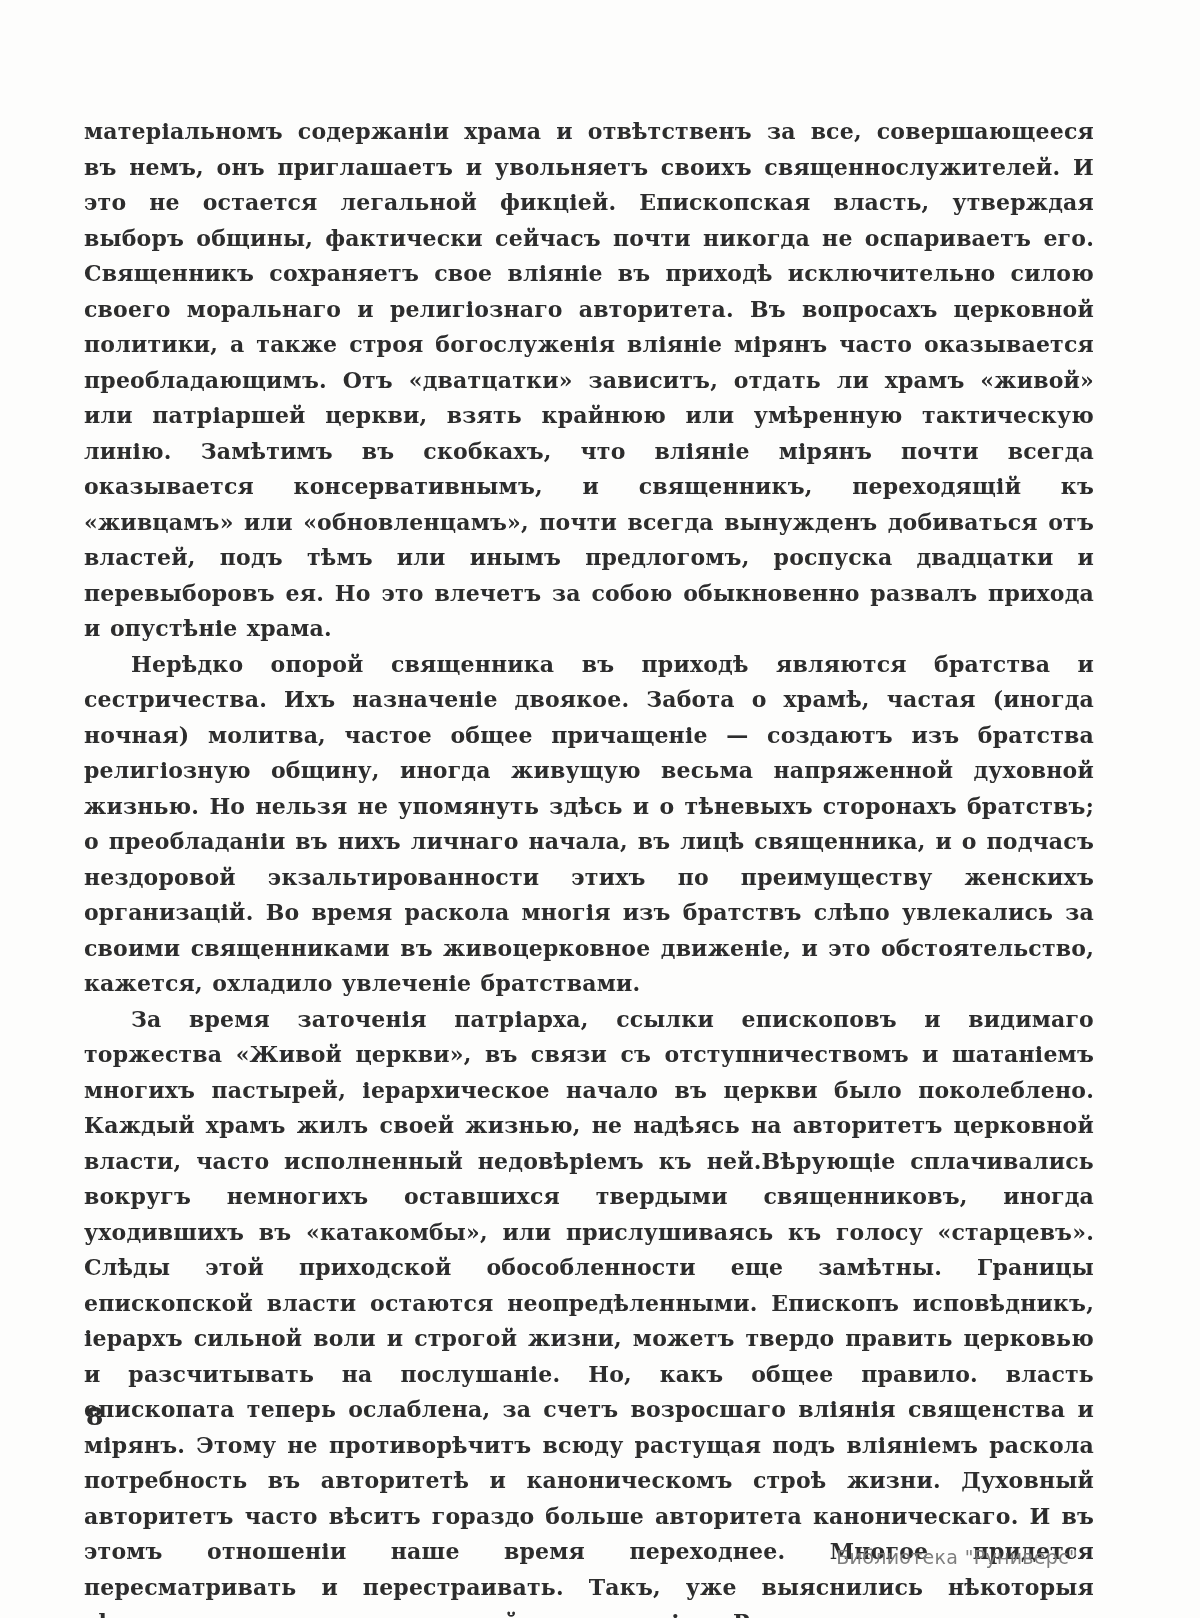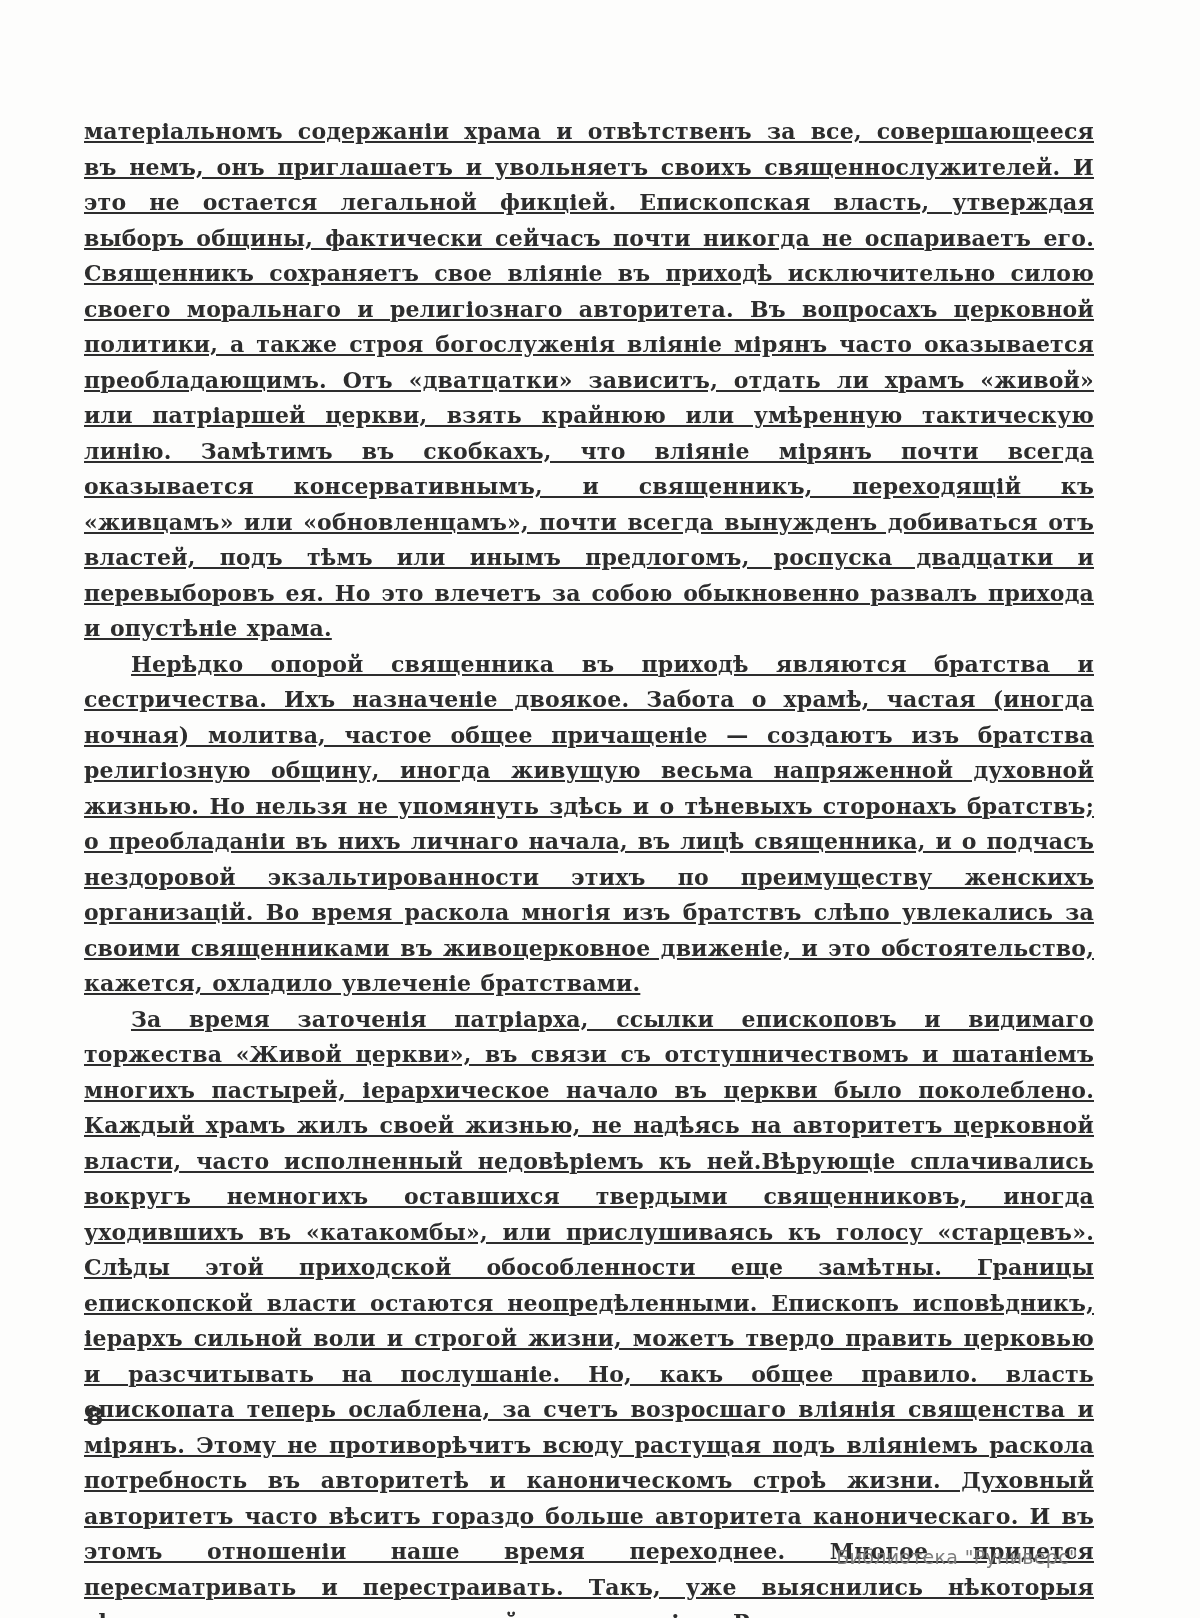--- a/index.html
+++ b/index.html
@@ -25,21 +25,20 @@
     font-size: 22px;
     line-height: 35.5px;
     font-weight: bold;
     text-align: justify;
     letter-spacing: 0.2px;
     word-spacing: 1.5px;
   }
   .text-block p {
     margin: 0;
     padding: 0;
-    text-decoration: underline;
   }
   .text-block p.indent {
     text-indent: 47px;
   }
   .page-number {
     position: absolute;
     left: 86px;
     top: 1402px;
     font-size: 25px;
     font-weight: bold;

